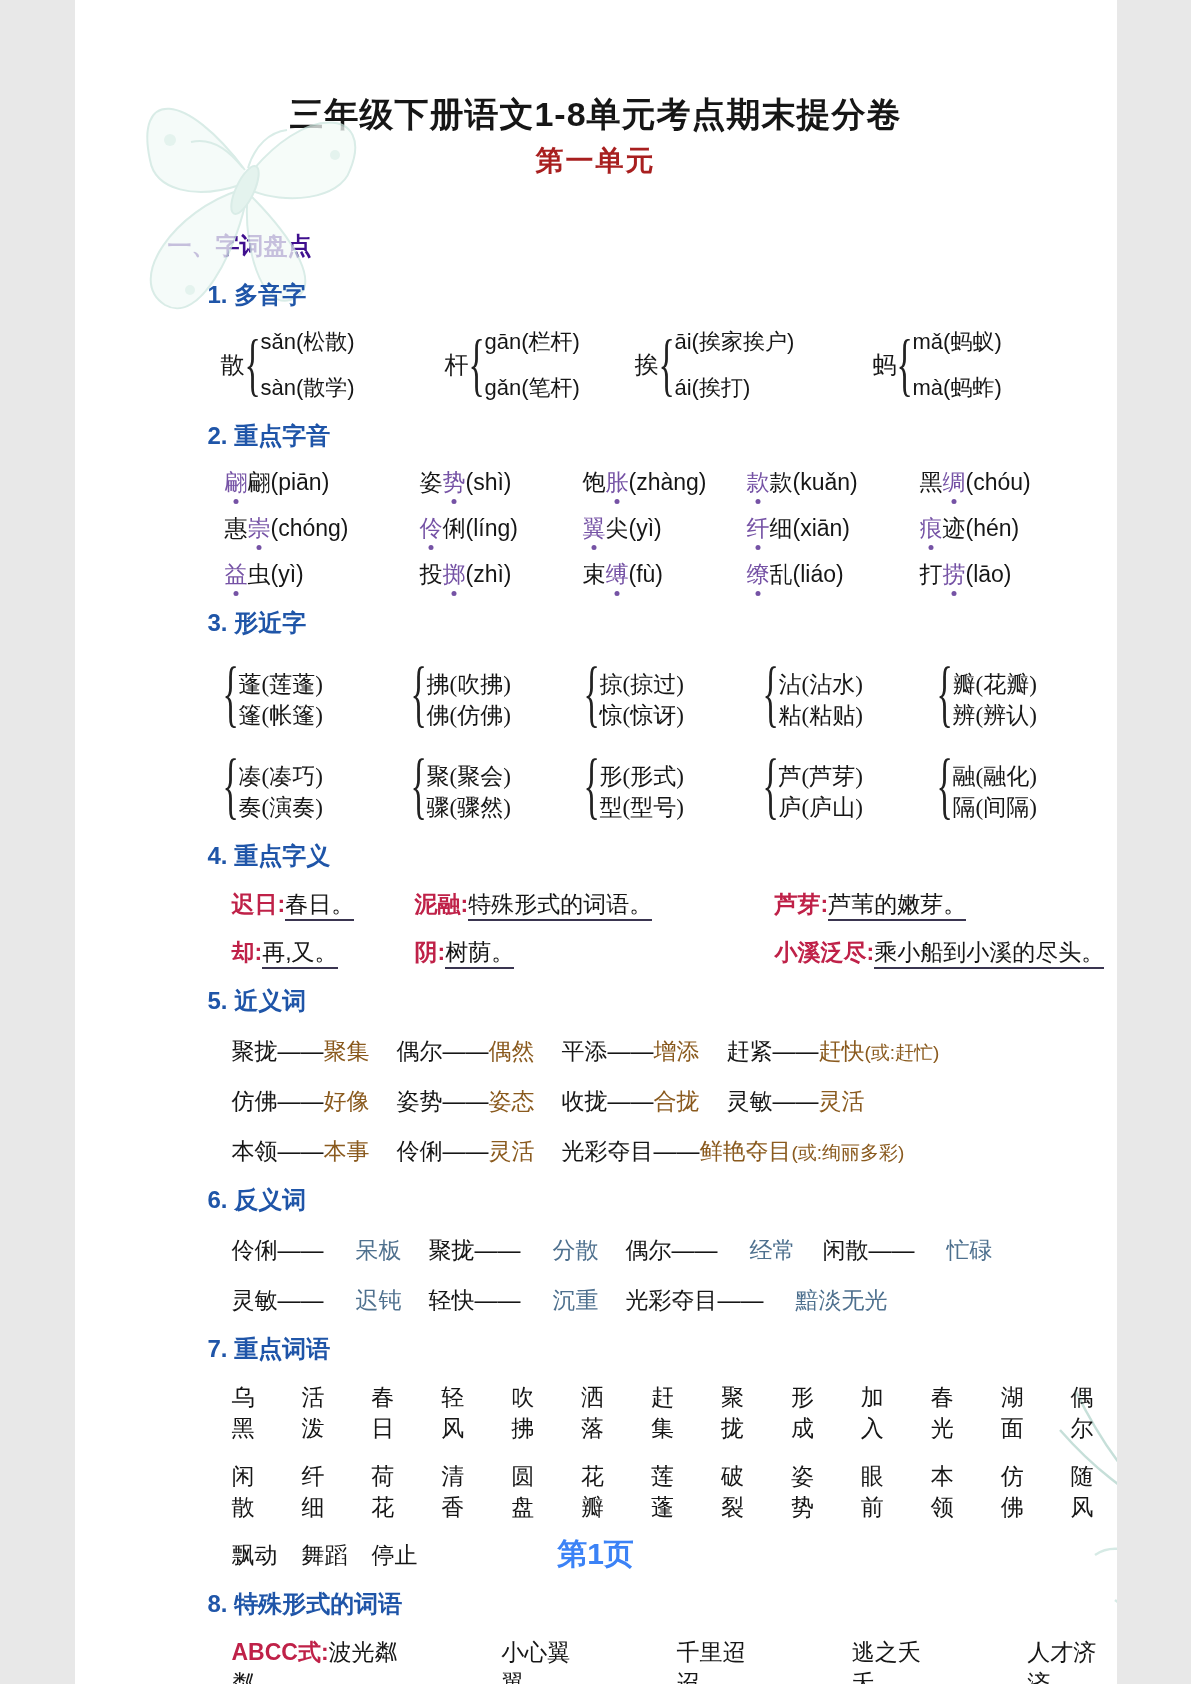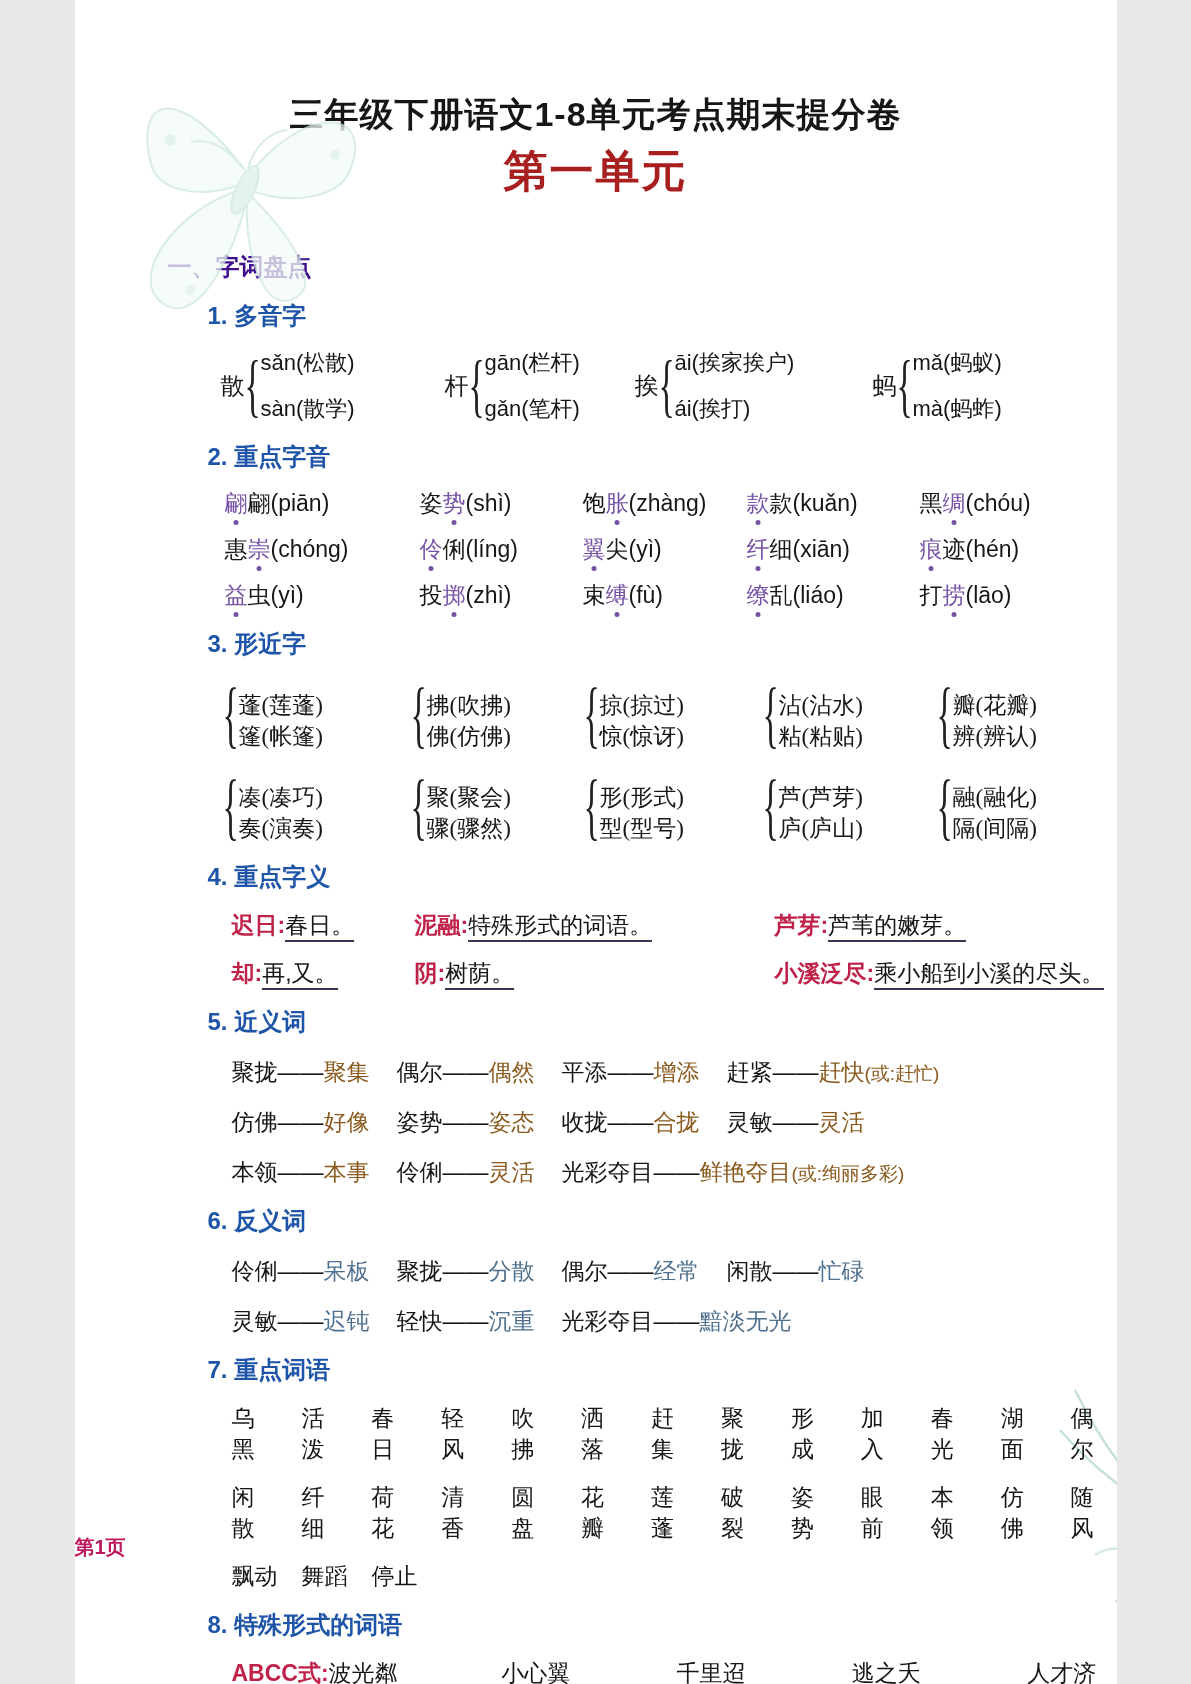--- a/index.html
+++ b/index.html
@@ -4,21 +4,21 @@
 <style>
   html,body{margin:0;padding:0;background:#e8e8e8;}
   .page{
     position:relative; width:1042px; height:1684px; margin:0 auto;
     background:#ffffff; overflow:hidden;
     font-family:"Liberation Sans","DejaVu Sans",sans-serif; color:#161616;
   }
   .deco{position:absolute; pointer-events:none;}
   .doc-title{margin:92px 0 2px; text-align:center; font-size:34px; font-weight:bold;
     letter-spacing:1px; color:var(--title-black);}
-  .doc-subtitle{margin:4px 0 0; text-align:center; font-size:44px; font-weight:bold;
+  .doc-subtitle{margin:4px 0 0; text-align:center; font-size:28px; font-weight:bold;
     color:var(--subtitle-red); letter-spacing:2px;}
   .sec-head{margin:50px 0 0 93px; font-size:24px; font-weight:bold; color:var(--section-purple);}
   .section{margin-left:133px; position:relative; z-index:2;}
   .sub-head{font-size:24px; font-weight:600; color:var(--heading-blue); margin-top:17px;}
 
   
   .s1-wrap{display:grid; grid-template-columns:224px 190px 238px auto; margin:16px 0 2px 13px;}
   .mg{display:flex; align-items:center;}
   .mg-char{font-size:24px;}
   .brace{display:inline-block; width:14px; text-align:center; font-size:34px; font-weight:200;
@@ -41,32 +41,32 @@
     font-size:23px; font-family:"Liberation Serif","DejaVu Serif",serif; padding-left:2px;}
 
   
   .row4{display:grid; grid-template-columns:183px 360px auto; margin:17px 0 0 24px; font-size:23px;}
   .term{color:var(--term-crimson); font-weight:600;}
   .def{border-bottom:2px solid var(--underline); padding-bottom:2px;}
 
   
   .rowp{display:flex; gap:27px; margin:19px 0 0 24px; font-size:23px; white-space:nowrap;}
   .ans-syn{color:var(--synonym-brown);}
-  .ans-ant{color:var(--antonym-slate);}
+  .ans-ant{color:var(--antonym-slate);margin-left:32px;}
   .note{font-size:19px;}
 
   
   .roww{display:flex; gap:24px; margin:17px 0 0 24px; font-size:23px;}
 
   
   .row8{display:flex; gap:86px; margin:17px 0 0 24px; font-size:23px; align-items:flex-start;}
   .lbl{color:var(--term-crimson); font-weight:600;}
 
-  .footer{position:absolute; left:0; right:0; top:1534px; text-align:left;
-    font-size:20px; font-weight:bold; color:#be185d;}
+  .footer{position:absolute; left:0; right:0; top:1534px; text-align:center;
+    font-size:30px; font-weight:bold; color:#3b82f6;}
 </style>
 </head>
 <body>
 
 <div class="page">
 
   <svg class="deco" style="left:20px; top:50px; z-index:1;" width="300" height="290" viewBox="0 0 300 290">
     <g fill="none" stroke="#cde6df" stroke-width="2" opacity="0.75">
       <path d="M150 120 C 90 40, 40 40, 55 110 C 60 140, 100 150, 145 135" fill="#f2faf7"></path>
       <path d="M150 130 C 210 50, 280 60, 255 120 C 245 150, 190 155, 155 140" fill="#f4fbf8"></path>

